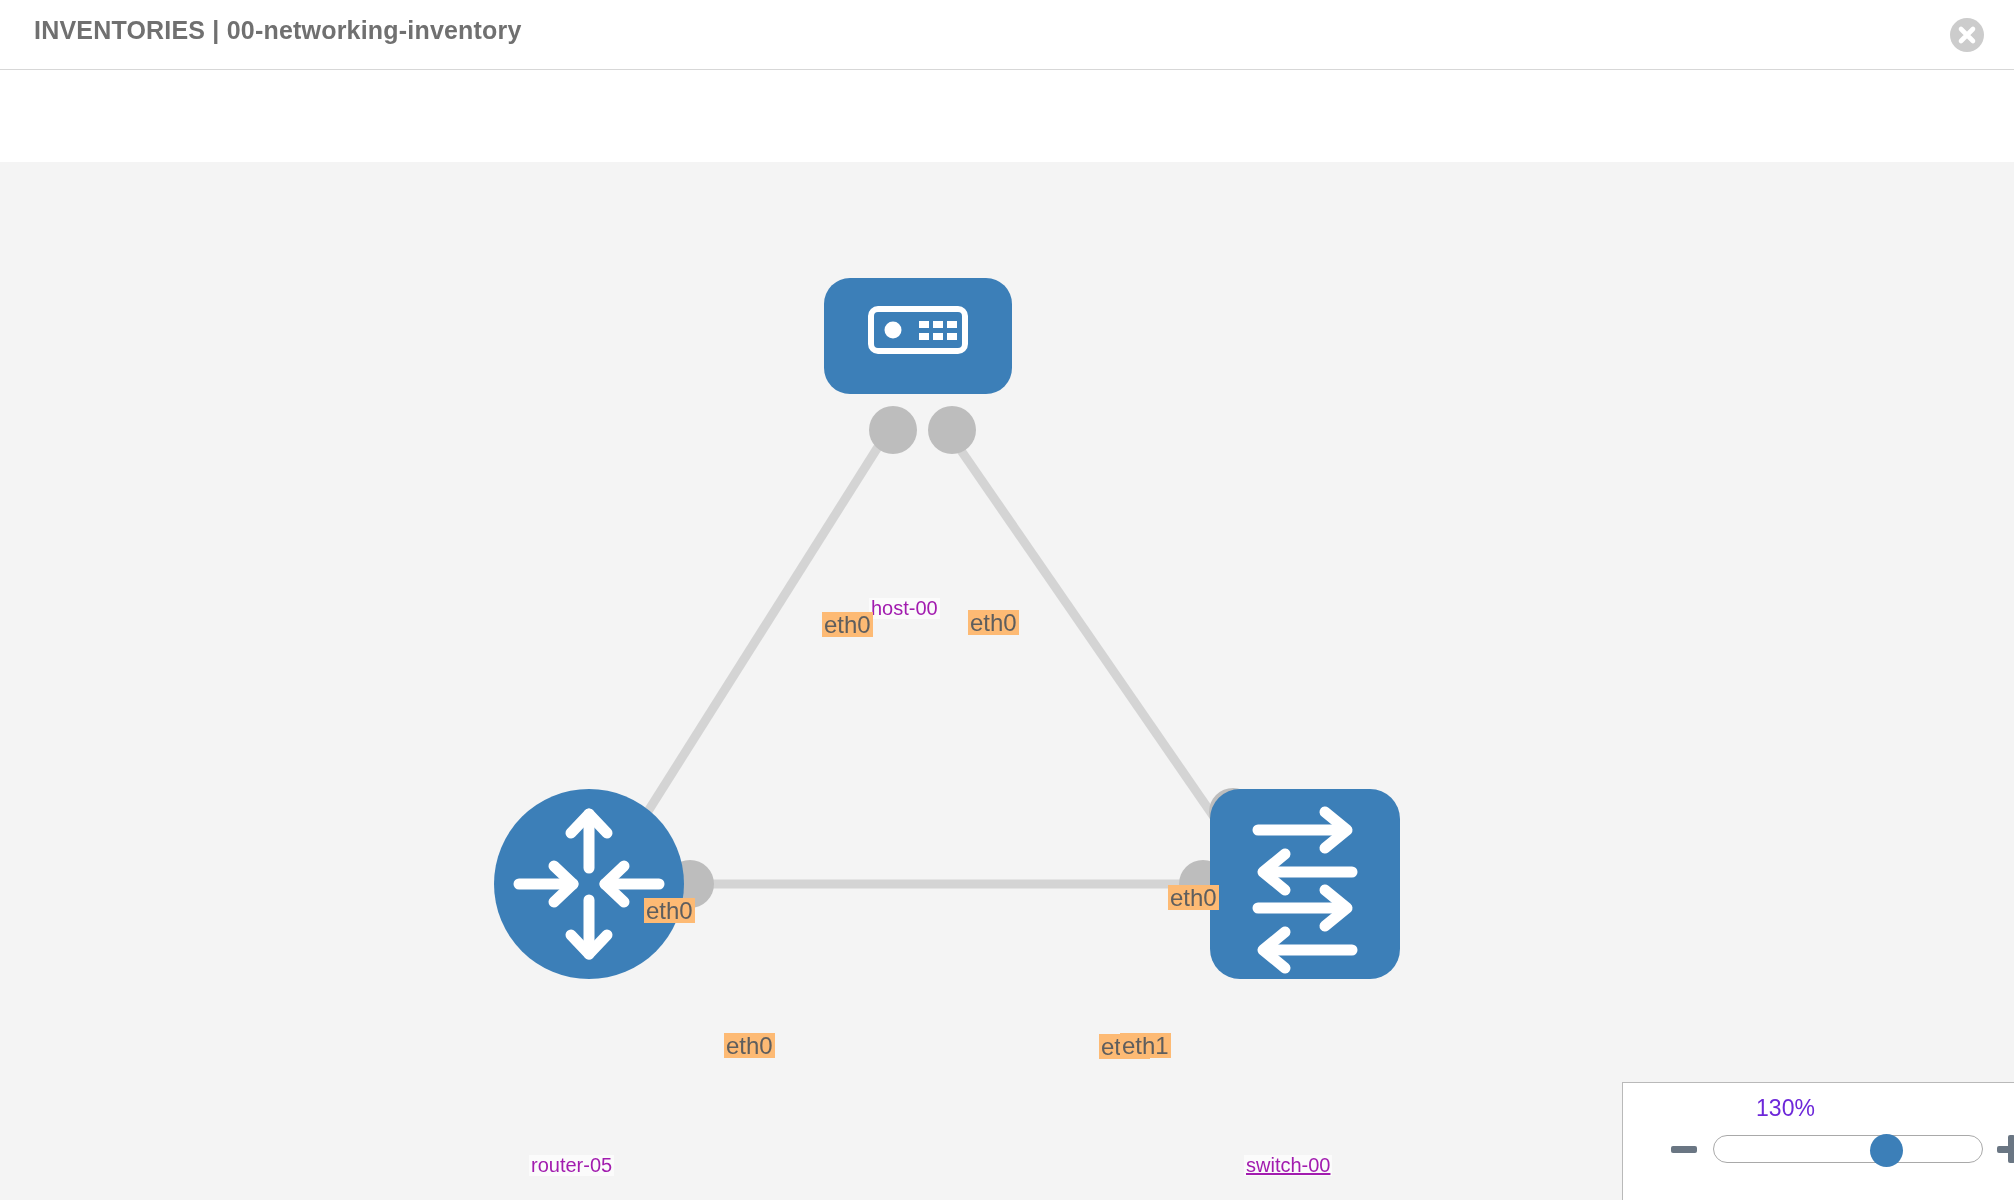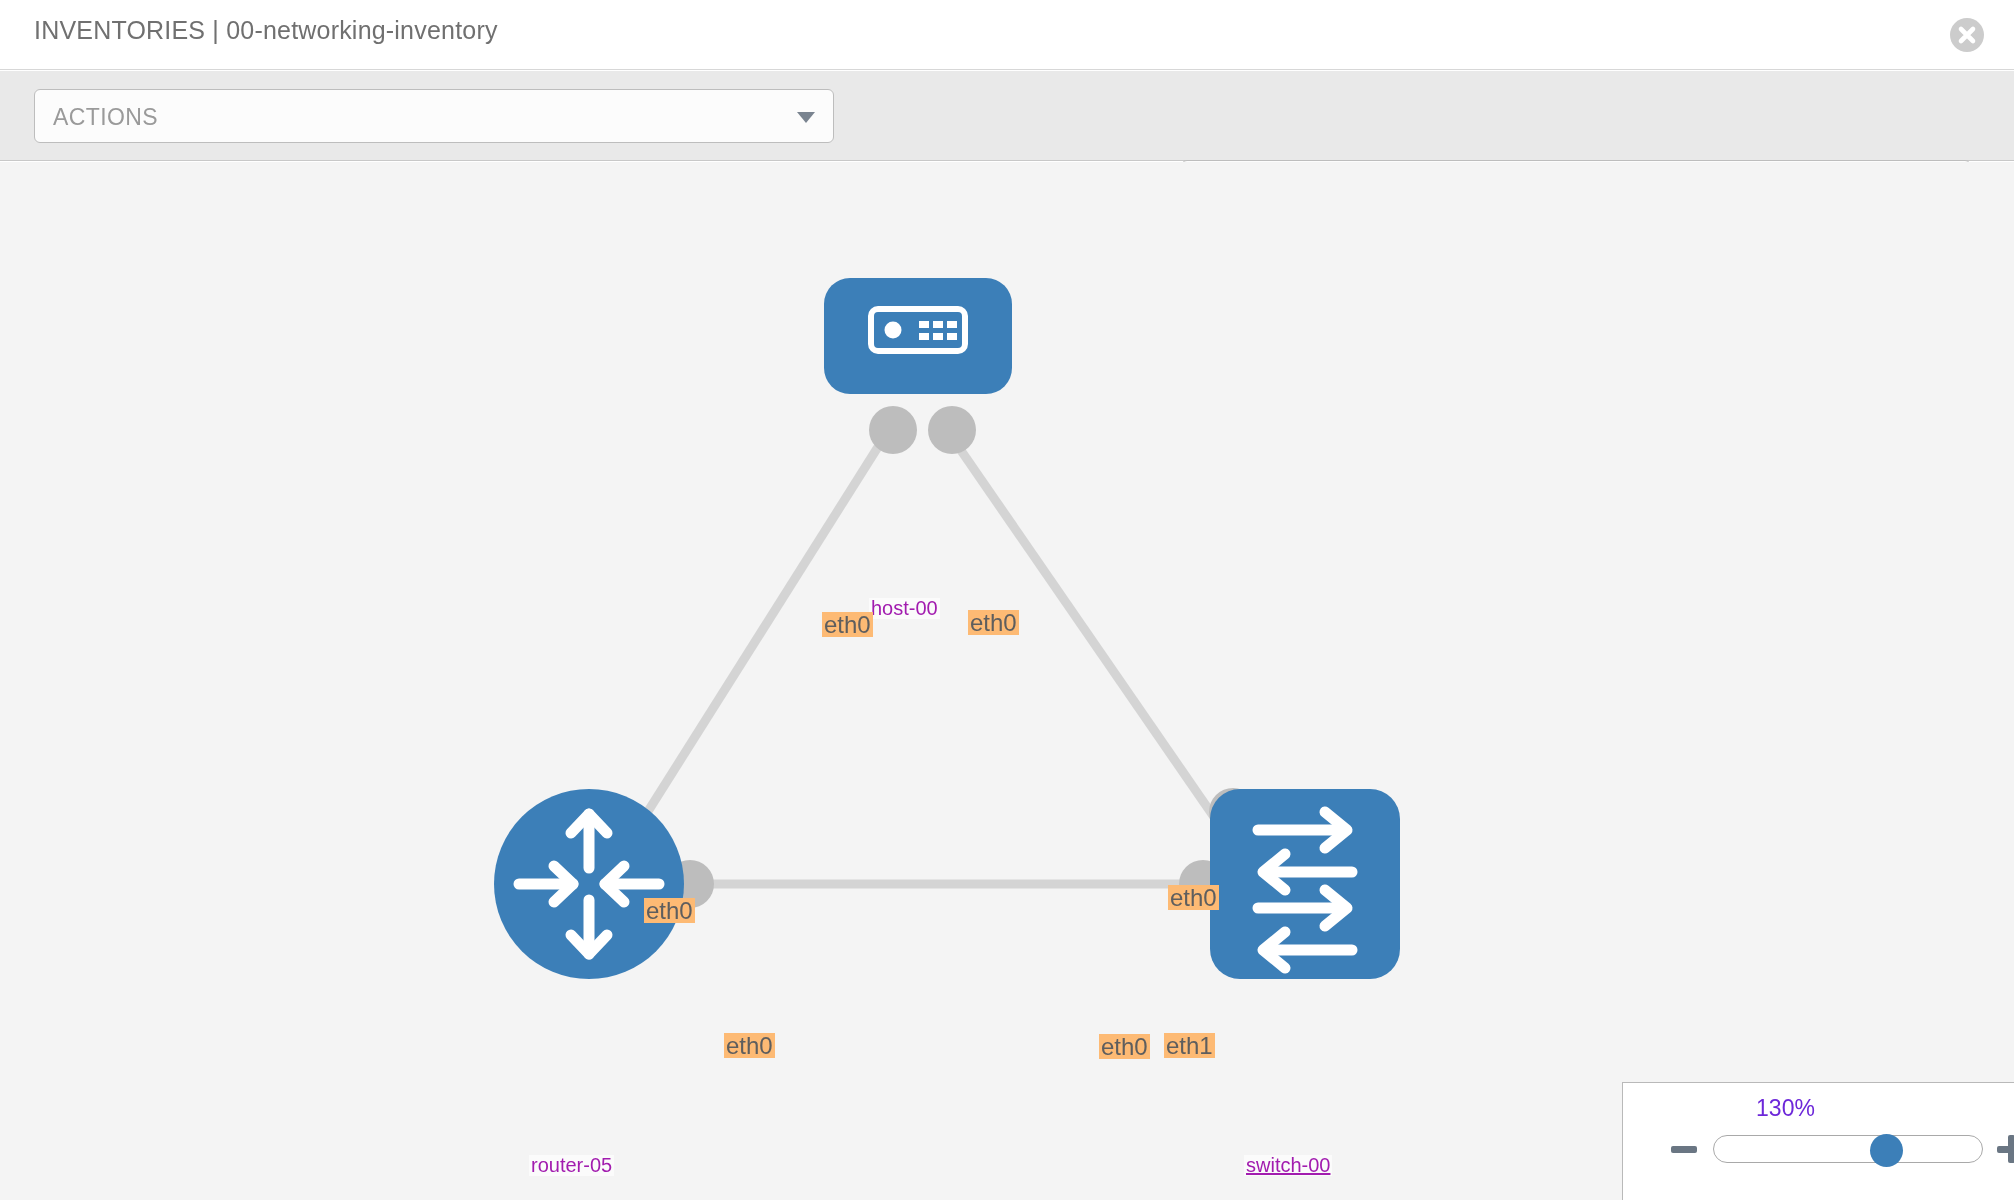--- a/index.html
+++ b/index.html
@@ -24,21 +24,21 @@
     position: absolute;
     left: 0; top: 0;
     width: 2014px; height: 70px;
     background: #ffffff;
     border-bottom: 1px solid #d7d7d7;
   }
   .header-title {
     position: absolute;
     left: 34px; top: 16px;
     font-size: 25px;
-    font-weight: normal;
+    font-weight: bold;
     color: #707070;
     letter-spacing: 0.2px;
     white-space: nowrap;
   }
   .close-icon {
     position: absolute;
     right: 30px; top: 18px;
     width: 34px; height: 34px;
     cursor: pointer;
   }
@@ -209,47 +209,20 @@
     <div class="header-title">INVENTORIES | 00-networking-inventory</div>
 
     <div class="close-icon">
       <svg width="34" height="34" viewBox="0 0 34 34">
         <circle cx="17" cy="17" r="17" fill="#cccccc"></circle>
         <path d="M11 11 L23 23 M23 11 L11 23" stroke="#ffffff" stroke-width="4.6" stroke-linecap="round"></path>
       </svg>
     </div>
   </div>
 
-  <div class="toolbar">
-
-    <div class="actions-select">
-      <span class="actions-label">ACTIONS</span>
-      <span class="caret"></span>
-    </div>
-
-    <div class="tool-icon wrench">
-      <svg width="42" height="42" viewBox="0 0 42 42">
-        <path d="M30.5 6.2 a10.6 10.6 0 0 0 -12.9 13.4 L7.2 30.0 a3.6 3.6 0 0 0 0 5.1 l1.4 1.4 a3.6 3.6 0 0 0 5.1 0 L24.1 26.0 a10.6 10.6 0 0 0 13.3 -13.0 l-6.0 6.0 -5.3 -1.4 -1.4 -5.3 z" fill="#73797f"></path>
-      </svg>
-    </div>
-
-    <div class="tool-icon key">
-      <svg width="42" height="42" viewBox="0 0 42 42">
-        <circle cx="14" cy="16.5" r="9.2" fill="none" stroke="#73797f" stroke-width="4.3"></circle>
-        <path d="M20.3 22.8 L35 36.5" stroke="#73797f" stroke-width="4.3" stroke-linecap="round"></path>
-        <path d="M29.2 30.6 L33.6 26.4" stroke="#73797f" stroke-width="4.3" stroke-linecap="round"></path>
-        <path d="M34 35.6 L38.2 31.5" stroke="#73797f" stroke-width="4.3" stroke-linecap="round"></path>
-      </svg>
-    </div>
-
-    <div class="search-box">
-      <span class="search-placeholder">SEARCH</span>
-      <span class="search-caret"></span>
-    </div>
-  </div>
 
   <div class="canvas">
 
     <svg class="topology-svg">
 
       <g>
         <line x1="895" y1="258" x2="616" y2="700" stroke="#d4d4d4" stroke-width="9"></line>
         <line x1="940" y1="258" x2="1245" y2="700" stroke="#d4d4d4" stroke-width="9"></line>
         <line x1="680" y1="722" x2="1215" y2="722" stroke="#d4d4d4" stroke-width="9"></line>
       </g>
@@ -316,21 +289,21 @@
     <div class="iface-label" style="left:968px; top:448px;">eth0</div>
 
     <div class="iface-label" style="left:644px; top:736px;">eth0</div>
 
     <div class="iface-label" style="left:1168px; top:723px;">eth0</div>
 
     <div class="iface-label" style="left:724px; top:871px;">eth0</div>
 
     <div class="iface-label" style="left:1099px; top:872px;">eth0</div>
 
-    <div class="iface-label" style="left:1164px; top:871px;">eth1</div>
+    <div class="iface-label" style="left:1120px; top:871px;">eth1</div>
   </div>
 
   <div class="zoom-panel">
     <div class="zoom-value">130%</div>
     <div class="zoom-minus"></div>
     <div class="zoom-track"></div>
     <div class="zoom-thumb"></div>
     <div class="zoom-plus"></div>
   </div>
 

